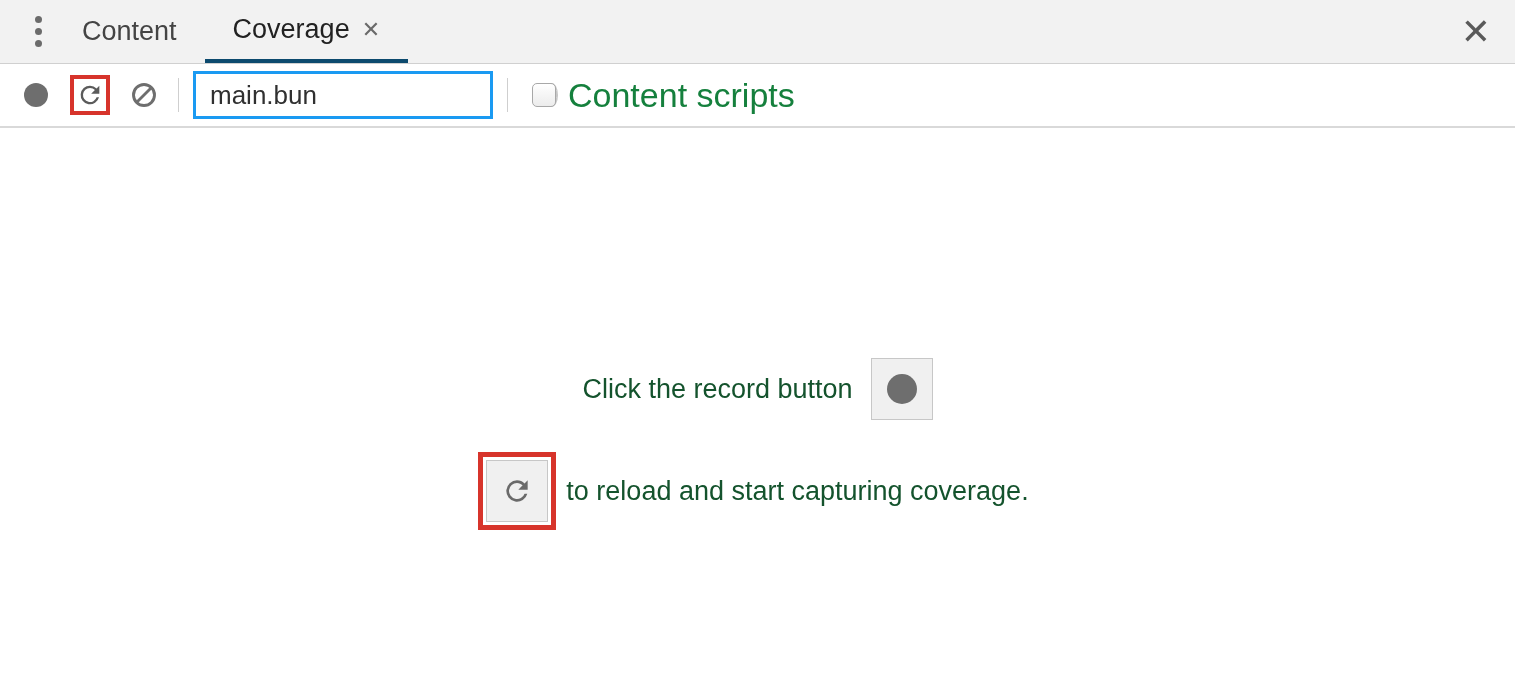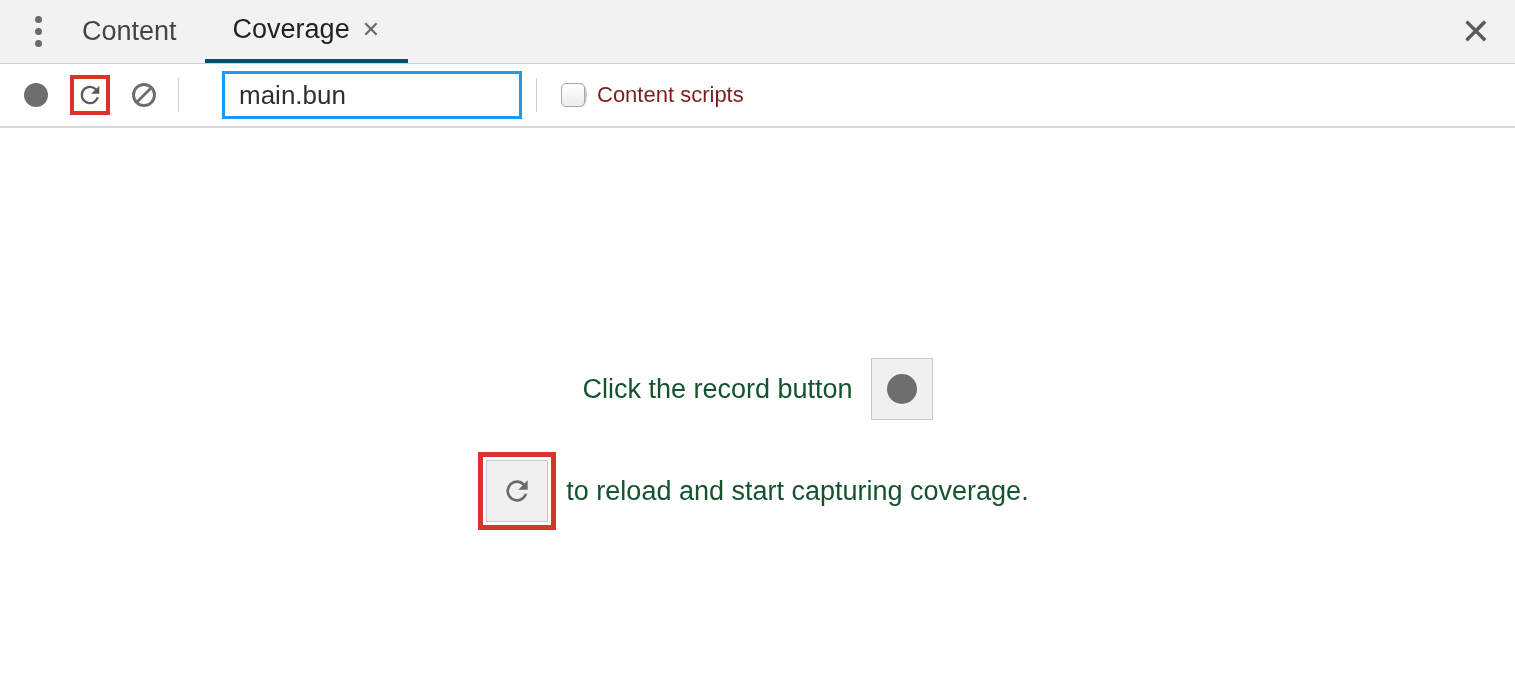--- a/index.html
+++ b/index.html
@@ -83,21 +83,20 @@
     }
     .tb-divider {
       width: 1px; height: 34px; background: #cfcfcf;
     }
     .filter-wrap {
       display: flex; align-items: center;
       border: 3px solid #1a9af2;
       height: 48px;
       padding: 0 10px 0 14px;
       width: 300px;
-      margin-left: 29px;
     }
     .filter-input {
       border: none; outline: none;
       font-size: 26px;
       color: #303030;
       flex: 1;
       background: transparent;
     }
     .filter-input::placeholder { color: #a8a8a8; }
     .filter-clear {
@@ -111,21 +110,21 @@
       display: flex; align-items: center; gap: 12px;
       margin-left: 10px;
       cursor: pointer;
     }
     .fake-checkbox {
       width: 24px; height: 24px;
       border: 1px solid #a8a8a8;
       border-radius: 5px;
       background: linear-gradient(#fff,#ececec);
     }
-    .checkbox-label { font-size: 22px; color: #7f1d1d; }
+    .checkbox-label { font-size: 34px; color: #15803d; }
 
     
     .content {
       padding-top: 230px;
       display: flex;
       flex-direction: column;
       align-items: center;
       gap: 40px;
     }
     .hint-line {

